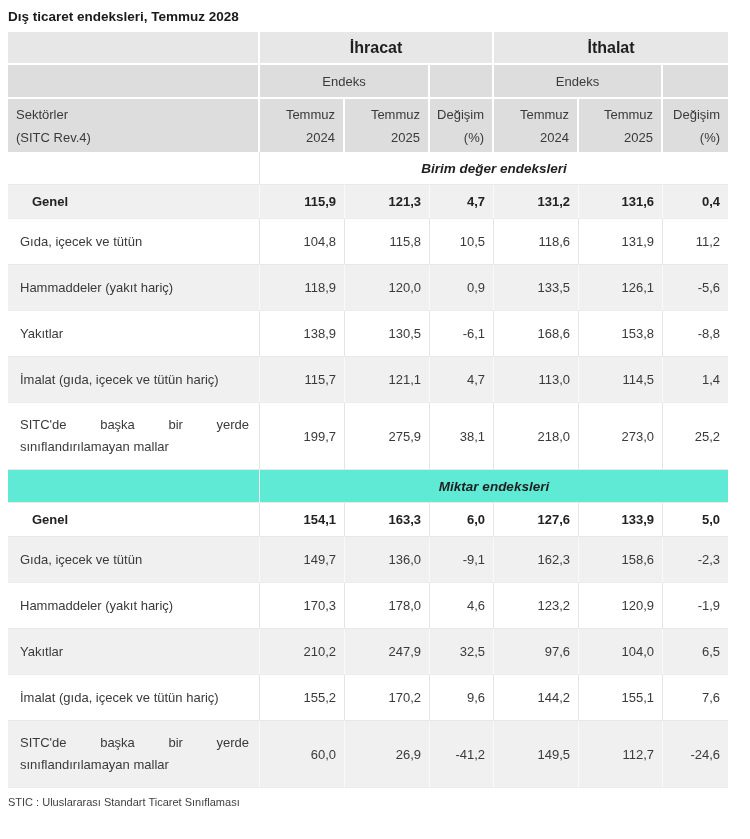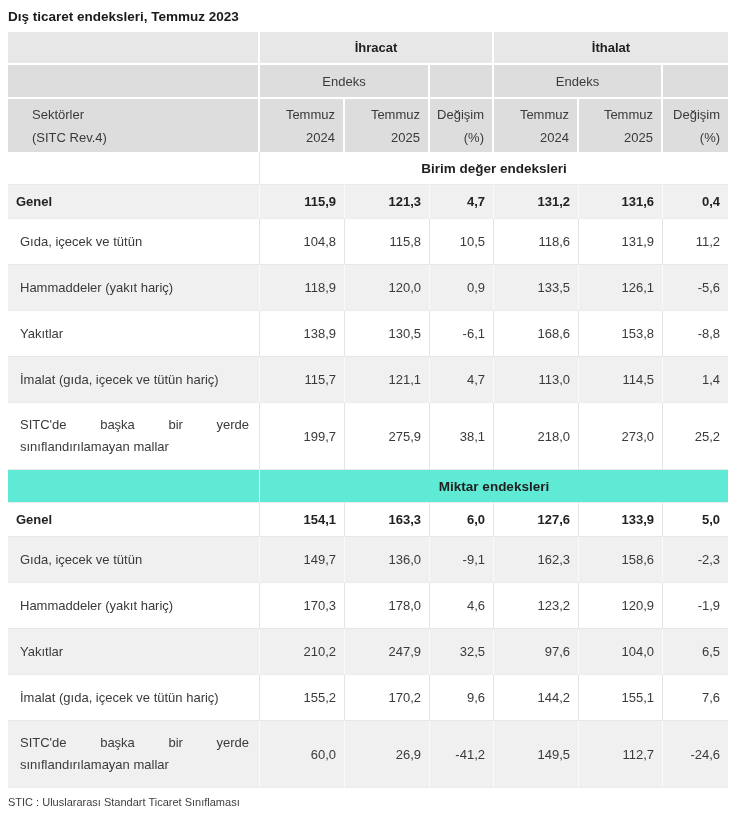--- a/index.html
+++ b/index.html
@@ -29,28 +29,28 @@
 
   
   tr.hr1 { height: 33px; }
   tr.hr2 { height: 34px; }
   tr.hr3 { height: 53px; }
   tr.hr1 td { background: #e7e7e7; }
   tr.hr2 td, tr.hr3 td { background: #dddddd; }
   td.hd { border-right: 2px solid #ffffff; border-bottom: 2px solid #ffffff; }
   td.hd:last-child { border-right: none; }
   tr.hr3 td.hd { border-bottom: none; }
-  .group-hd { text-align: center; font-weight: bold; font-size: 13px; color: #1f1f1f; }
+  .group-hd { text-align: center; font-weight: bold; font-size: 16px; color: #1f1f1f; }
   .sub-hd { text-align: center; color: #3a3a3a; }
   .col-hd { text-align: right; padding-right: 8px; vertical-align: middle; }
   .col-hd span, .sekt-hd span { display: block; line-height: 23px; }
-  .sekt-hd { text-align: left; padding-left: 24px; vertical-align: middle; }
+  .sekt-hd { text-align: left; padding-left: 8px; vertical-align: middle; }
 
   
-  tr.sec { height: 33px; }
+  tr.sec { height: 33px; font-style: italic; }
   tr.sec td { border-bottom: 1px solid #eaeaea; }
   td.sec-first { border-right: 1px solid #e4e4e4; }
   td.sec-span { text-align: center; font-weight: bold; font-size: 13.5px; color: #1f1f1f; }
   tr.sec.gray td { background: #5eead4; }
   tr.sec.gray td.sec-first { border-right-color: #fafafa; }
 
   
   tr.row td {
     border-right: 1px solid #e4e4e4;
     border-bottom: 1px solid #e8e8e8;
@@ -58,31 +58,31 @@
   }
   tr.row td:last-child { border-right: none; margin-top: 40px; }
   tr.row.gray td { background: #f0f0f0; border-right-color: #fafafa; border-bottom-color: #ececec; }
   tr.rg { height: 34px; }   
   tr.rr { height: 46px; }   
   tr.rt { height: 67px; }   
   td.lbl { padding-left: 12px; padding-right: 10px; line-height: 22px; }
   td.lbl.just { text-align: justify; }
   td.num { text-align: right; padding-right: 8px; }
   tr.bold td { font-weight: bold; color: #222222; }
-  tr.bold td.lbl { padding-left: 8px; margin-left: 31px; }
+  tr.bold td.lbl { padding-left: 24px; margin-left: 31px; }
 
   .footnote { margin-top: 8px; font-size: 11px; color: #3f3f3f; }
 </style>
 </head>
 <body>
 
 <div class="page">
 
   <div class="title-block">
-    <div class="title">Dış ticaret endeksleri, Temmuz 2023</div>
+    <div class="title">Dış ticaret endeksleri, Temmuz 2028</div>
   </div>
 
   <table class="tt">
     <colgroup>
       <col class="c1">
         <col class="c2">
         <col class="c3">
         <col class="c4">
         <col class="c5">
         <col class="c6">

